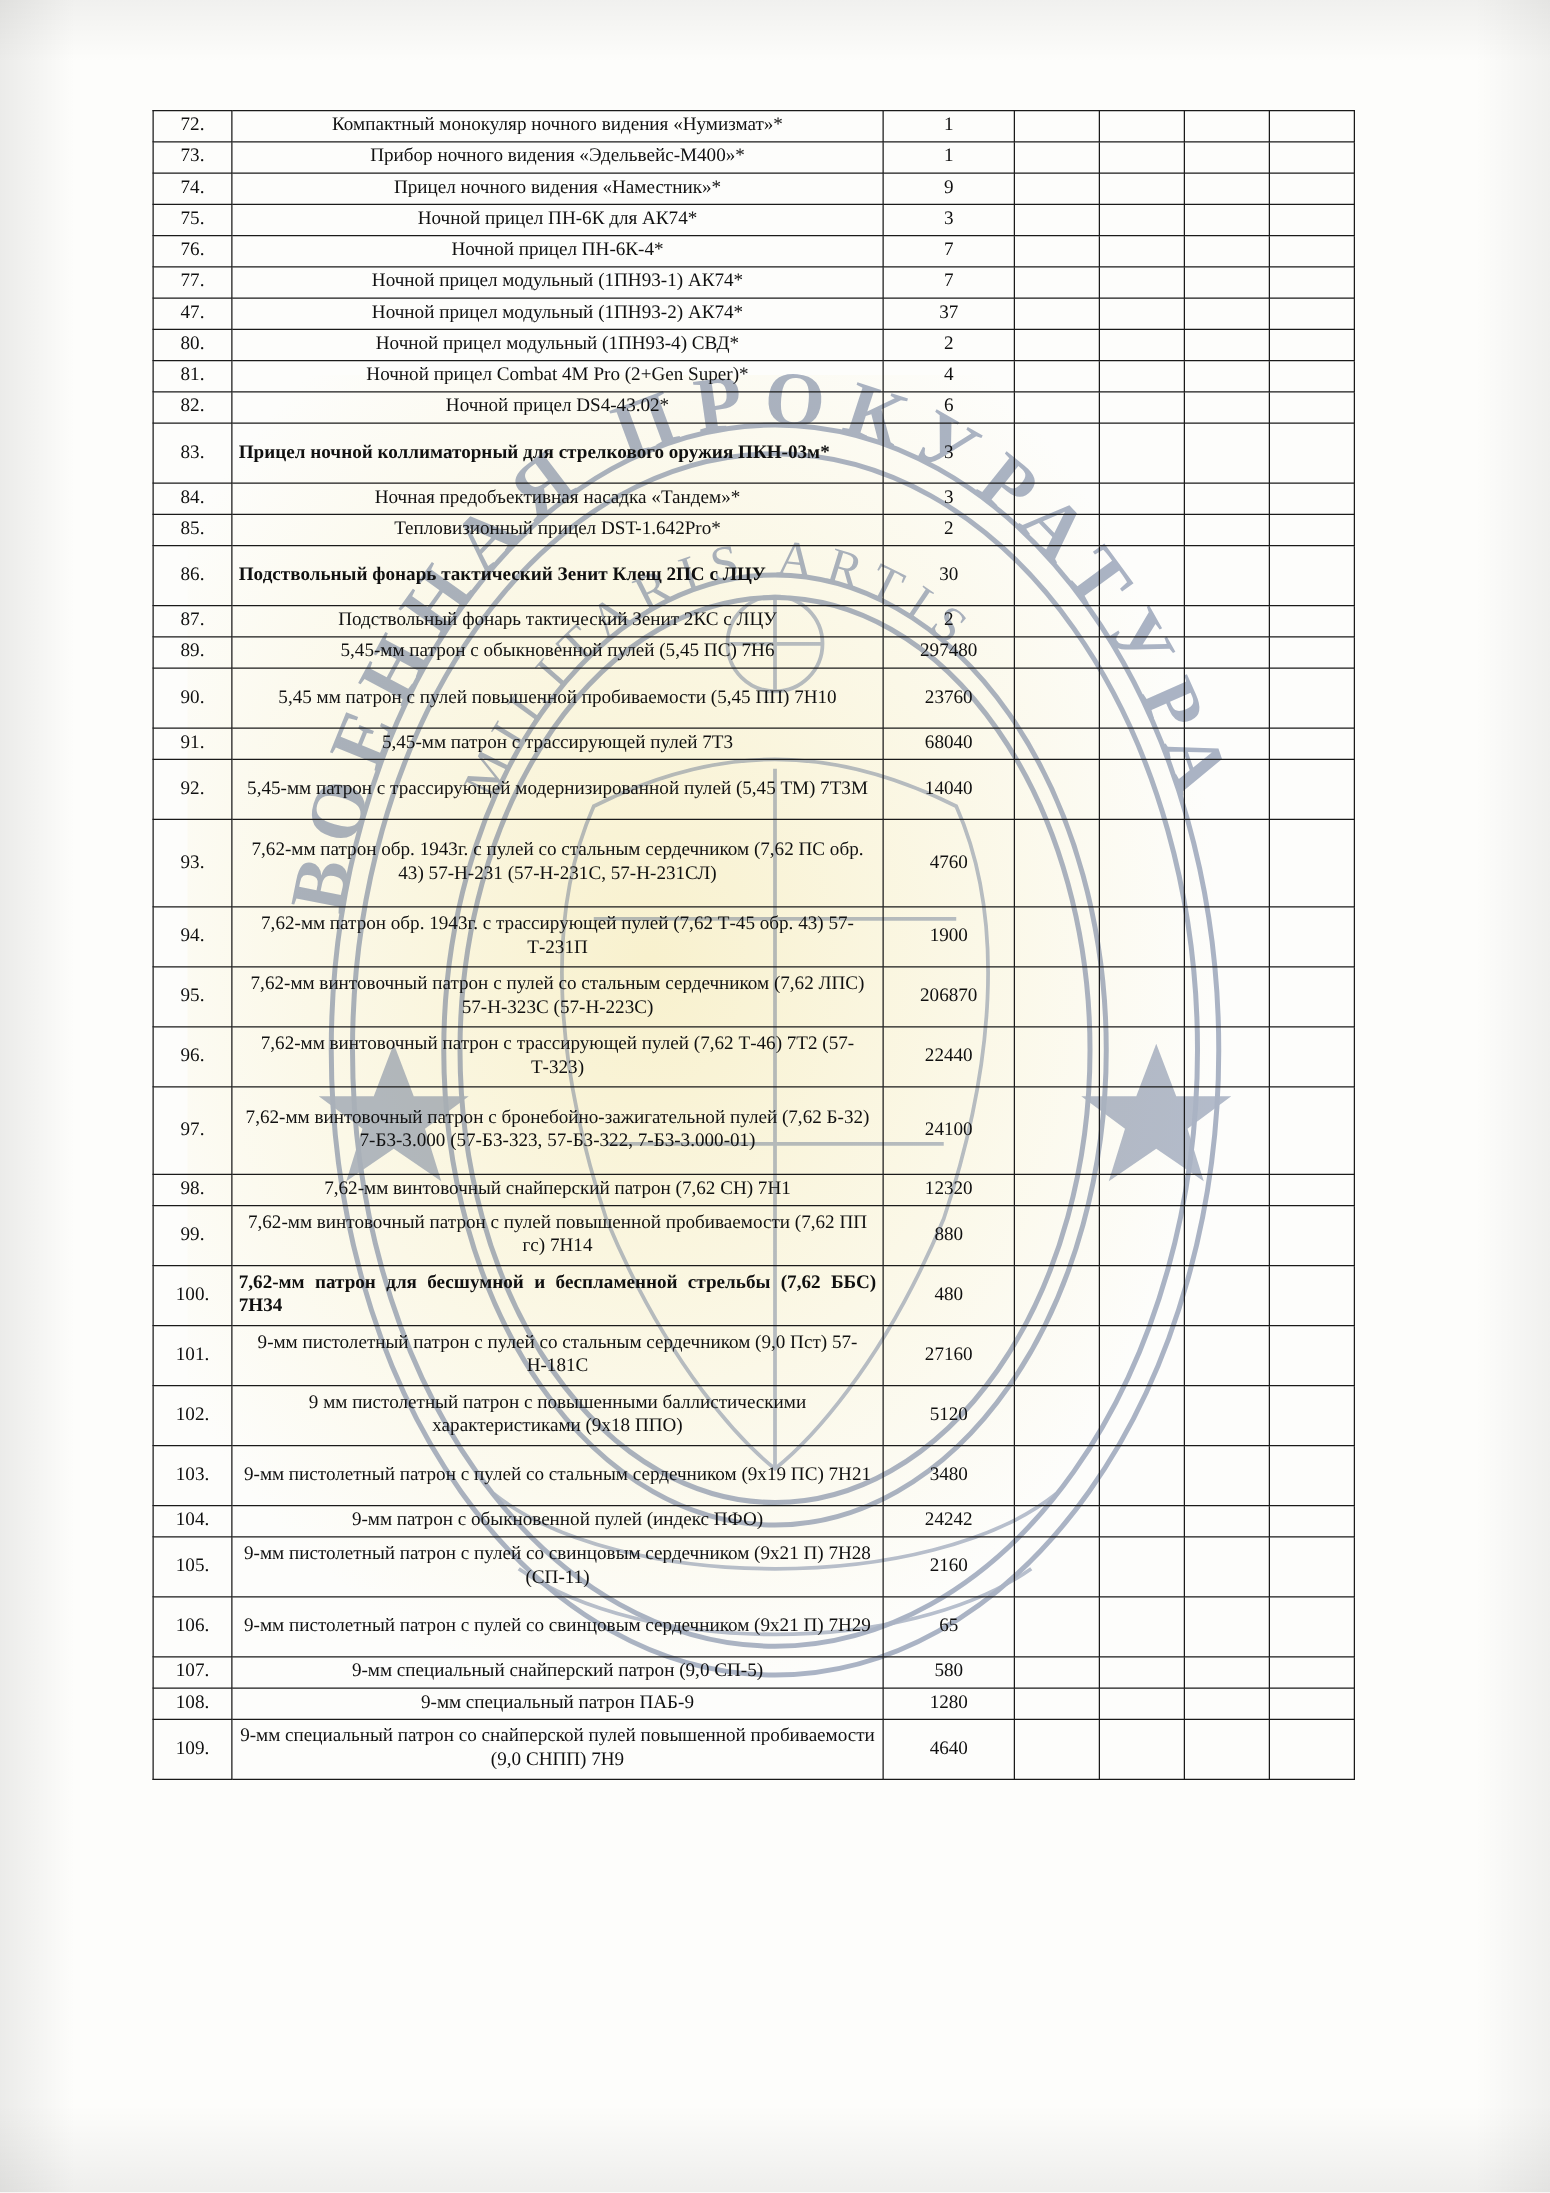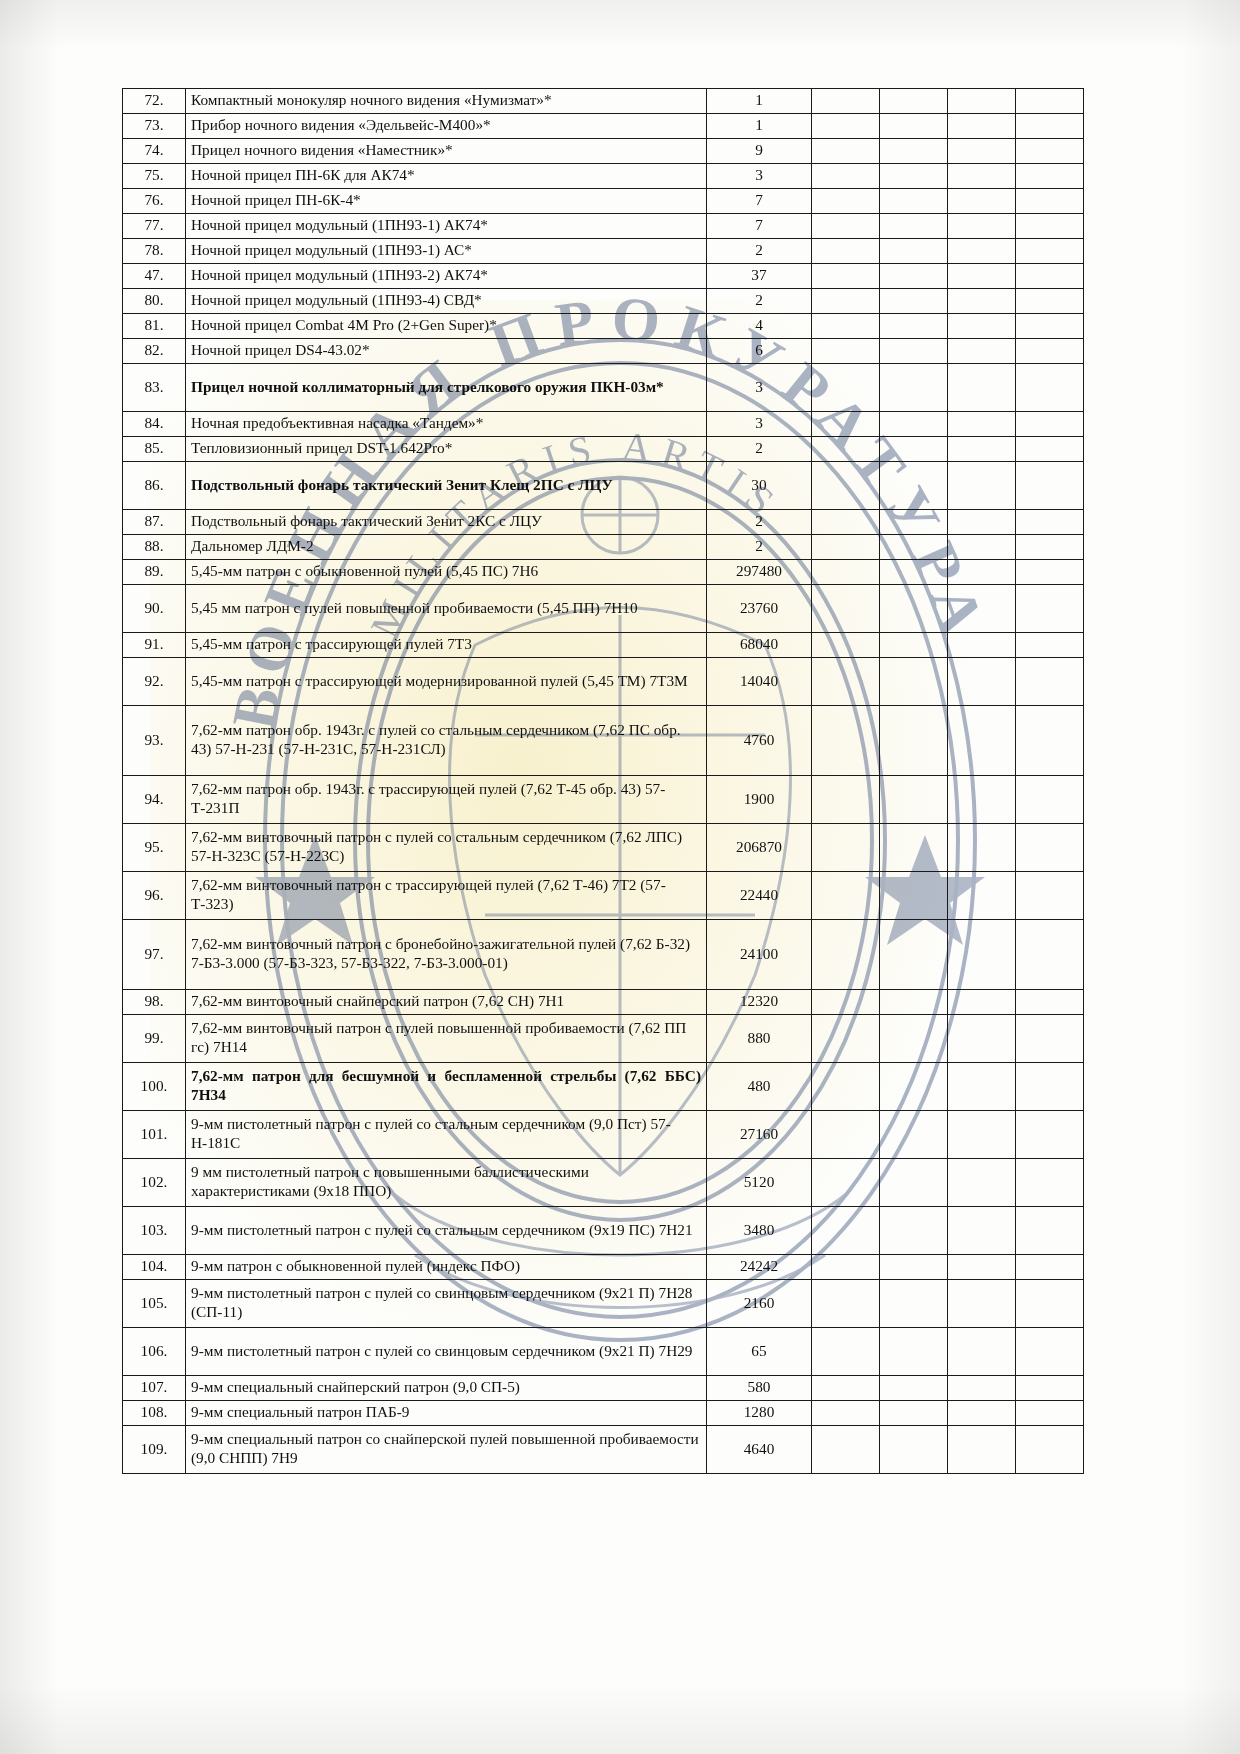--- a/index.html
+++ b/index.html
@@ -94,21 +94,21 @@
   }
   td.num {
     width: 52px;
     text-align: center;
     vertical-align: top;
     padding-top: 2px;
     white-space: nowrap;
   }
   td.name {
     width: 510px;
-    text-align: left;
+    text-align: center;
   }
   td.name.just {
     text-align: justify;
     text-align-last: left;
     font-weight: bold;
   }
   td.qty {
     width: 94px;
     text-align: center;
     white-space: nowrap;
@@ -220,29 +220,20 @@
       <tr class="r1">
         <td class="num">77.</td>
         <td class="name">Ночной прицел модульный (1ПН93-1) АК74*</td>
         <td class="qty">7</td>
         <td class="blank"></td>
         <td class="blank"></td>
         <td class="blank"></td>
         <td class="blank"></td>
       </tr>
 
-      <tr class="r1">
-        <td class="num">78.</td>
-        <td class="name">Ночной прицел модульный (1ПН93-1) АС*</td>
-        <td class="qty">2</td>
-        <td class="blank"></td>
-        <td class="blank"></td>
-        <td class="blank"></td>
-        <td class="blank"></td>
-      </tr>
 
       <tr class="r1">
         <td class="num">47.</td>
         <td class="name">Ночной прицел модульный (1ПН93-2) АК74*</td>
         <td class="qty">37</td>
         <td class="blank"></td>
         <td class="blank"></td>
         <td class="blank"></td>
         <td class="blank"></td>
       </tr>
@@ -320,29 +311,20 @@
       <tr class="r1">
         <td class="num">87.</td>
         <td class="name">Подствольный фонарь тактический Зенит 2КС с ЛЦУ</td>
         <td class="qty">2</td>
         <td class="blank"></td>
         <td class="blank"></td>
         <td class="blank"></td>
         <td class="blank"></td>
       </tr>
 
-      <tr class="r1">
-        <td class="num">88.</td>
-        <td class="name">Дальномер ЛДМ-2</td>
-        <td class="qty">2</td>
-        <td class="blank"></td>
-        <td class="blank"></td>
-        <td class="blank"></td>
-        <td class="blank"></td>
-      </tr>
 
       <tr class="r1">
         <td class="num">89.</td>
         <td class="name">5,45-мм патрон с обыкновенной пулей (5,45 ПС) 7Н6</td>
         <td class="qty">297480</td>
         <td class="blank"></td>
         <td class="blank"></td>
         <td class="blank"></td>
         <td class="blank"></td>
       </tr>

